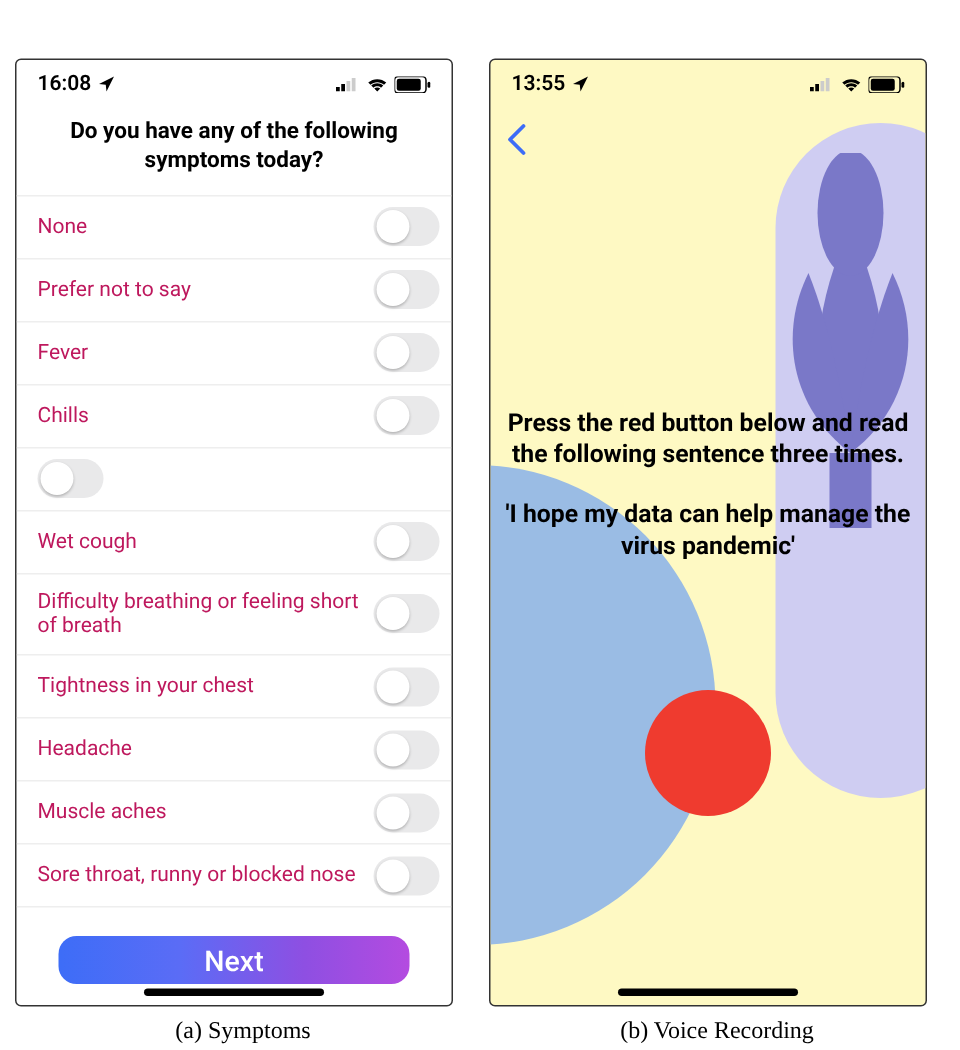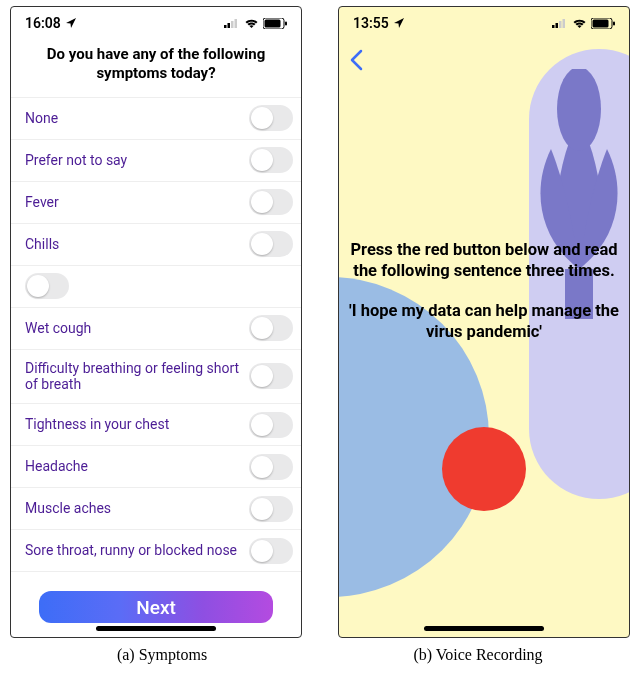--- a/index.html
+++ b/index.html
@@ -8,21 +8,22 @@
     background: #fff;
     width: 640px;
     height: 700px;
     position: relative;
     overflow: hidden;
   }
   .figure {
     display: flex;
     gap: 24px;
     padding: 6px 10px 0 10px;
-    justify-content: space-between;
+    justify-content: flex-start;
+    margin-top: 33px;
   }
   .phone {
     width: 292px;
     height: 632px;
     background: #fff;
     border: 1px solid #333;
     border-radius: 4px;
     position: relative;
     overflow: hidden;
     display: flex;
@@ -60,21 +61,21 @@
   .row {
     display: flex;
     align-items: center;
     justify-content: space-between;
     padding: 0 8px 0 14px;
     border-bottom: 1px solid #eee;
     min-height: 42px;
   }
   .row-label {
     font-size: 14px;
-    color: #4c1d95;
+    color: #be185d;
     padding: 10px 6px 10px 0;
     line-height: 1.2;
     flex: 1;
   }
   .toggle {
     width: 44px;
     height: 26px;
     background: #e9e9ea;
     border-radius: 13px;
     position: relative;

